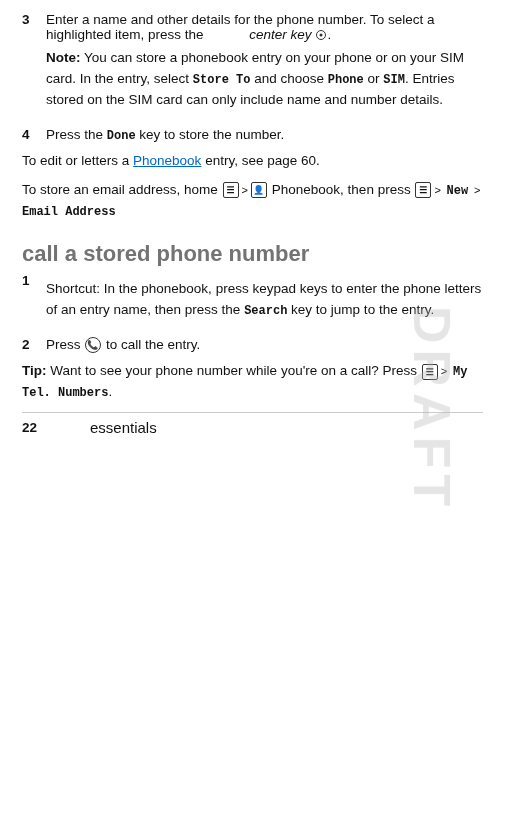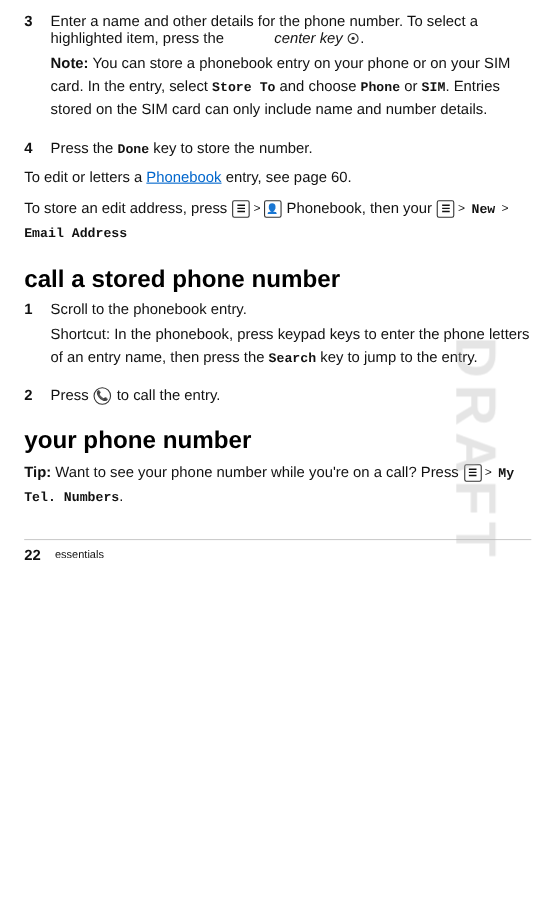--- a/index.html
+++ b/index.html
@@ -96,21 +96,21 @@
       background: #333;
       border-radius: 50%;
       top: 50%;
       left: 50%;
       transform: translate(-50%, -50%);
     }
 
     .section-heading {
       font-size: 22px;
       font-weight: bold;
-      color: #000000;
+      color: #737373;
       margin: 18px 0 6px 0;
       line-height: 1.25;
     }
 
     .find-it {
       font-size: 13px;
       margin-bottom: 12px;
       line-height: 1.5;
     }
 
@@ -128,31 +128,32 @@
     }
 
     .tip-block {
       margin: 6px 0 8px 0;
       line-height: 1.55;
     }
 
     .footer-bar {
       display: flex;
       align-items: center;
-      margin-top: 28px;
+      margin-top: 9px;
       border-top: 1px solid #ccc;
       padding-top: 6px;
+      gap: 40px;
     }
     .page-num {
       font-size: 13.5px;
       font-weight: bold;
       min-width: 28px;
     }
     .footer-label {
-      font-size: 10px;
+      font-size: 15px;
     }
 
     
     .gt { font-size: 11px; margin: 0 2px; vertical-align: middle; }
 
     .shortcut-label { font-weight: normal; }
 
     .last-para {
       line-height: 1.55;
     }
@@ -183,47 +184,45 @@
     <div class="step-content">
       <span>Press the </span><span class="code-text">Done</span><span> key to store the number.</span>
     </div>
   </div>
 
   <div class="para-block">
     <span>To edit or letters a </span><span class="phonebook-link">Phonebook</span><span> entry, see page 60.</span>
   </div>
 
   <div class="para-block">
-    <span>To store an edit address, press </span><span class="inline-icon">☰</span><span class="gt">&gt;</span><span class="inline-icon">👤</span><span> Phonebook, then your </span><span class="inline-icon">☰</span><span class="gt">&gt;</span> <span class="bold code-text">New</span> <span class="gt">&gt;</span> <span class="bold code-text">Email Address</span>
+    <span>To store an email address, home </span><span class="inline-icon">☰</span><span class="gt">&gt;</span><span class="inline-icon">👤</span><span> Phonebook, then press </span><span class="inline-icon">☰</span><span class="gt">&gt;</span> <span class="bold code-text">New</span> <span class="gt">&gt;</span> <span class="bold code-text">Email Address</span>
   </div>
 
   <h2 class="section-heading">call a stored phone number</h2>
 
 
   <div class="step-block">
     <span class="step-num bold">1</span>
     <div class="step-content">
-      <span>Scroll to the phonebook entry.</span>
       <div class="para-block" style="margin-top:6px;">
         <span class="shortcut-label">Shortcut:</span><span> In the phonebook, press keypad keys to enter the phone letters of an entry name, then press the </span><span class="code-text">Search</span><span> key to jump to the entry.</span>
       </div>
     </div>
   </div>
 
   <div class="step-block">
     <span class="step-num bold">2</span>
     <div class="step-content">
       <span>Press </span>
       
       <span style="display:inline-block;vertical-align:middle;width:16px;height:16px;border:1px solid #333;border-radius:50%;text-align:center;line-height:14px;font-size:9px;margin:0 1px;">📞</span>
       <span> to call the entry.</span>
     </div>
   </div>
 
-  <h2 class="section-heading">your phone number</h2>
 
 
   <div class="tip-block">
     <span class="bold">Tip:</span><span> Want to see your phone number while you're on a call? Press </span><span class="inline-icon">☰</span><span class="gt">&gt;</span> <span class="bold code-text">My Tel. Numbers</span><span>.</span>
   </div>
 
 
   <div class="footer-bar">
     <span class="page-num">22</span>
     <span class="footer-label">essentials</span>

